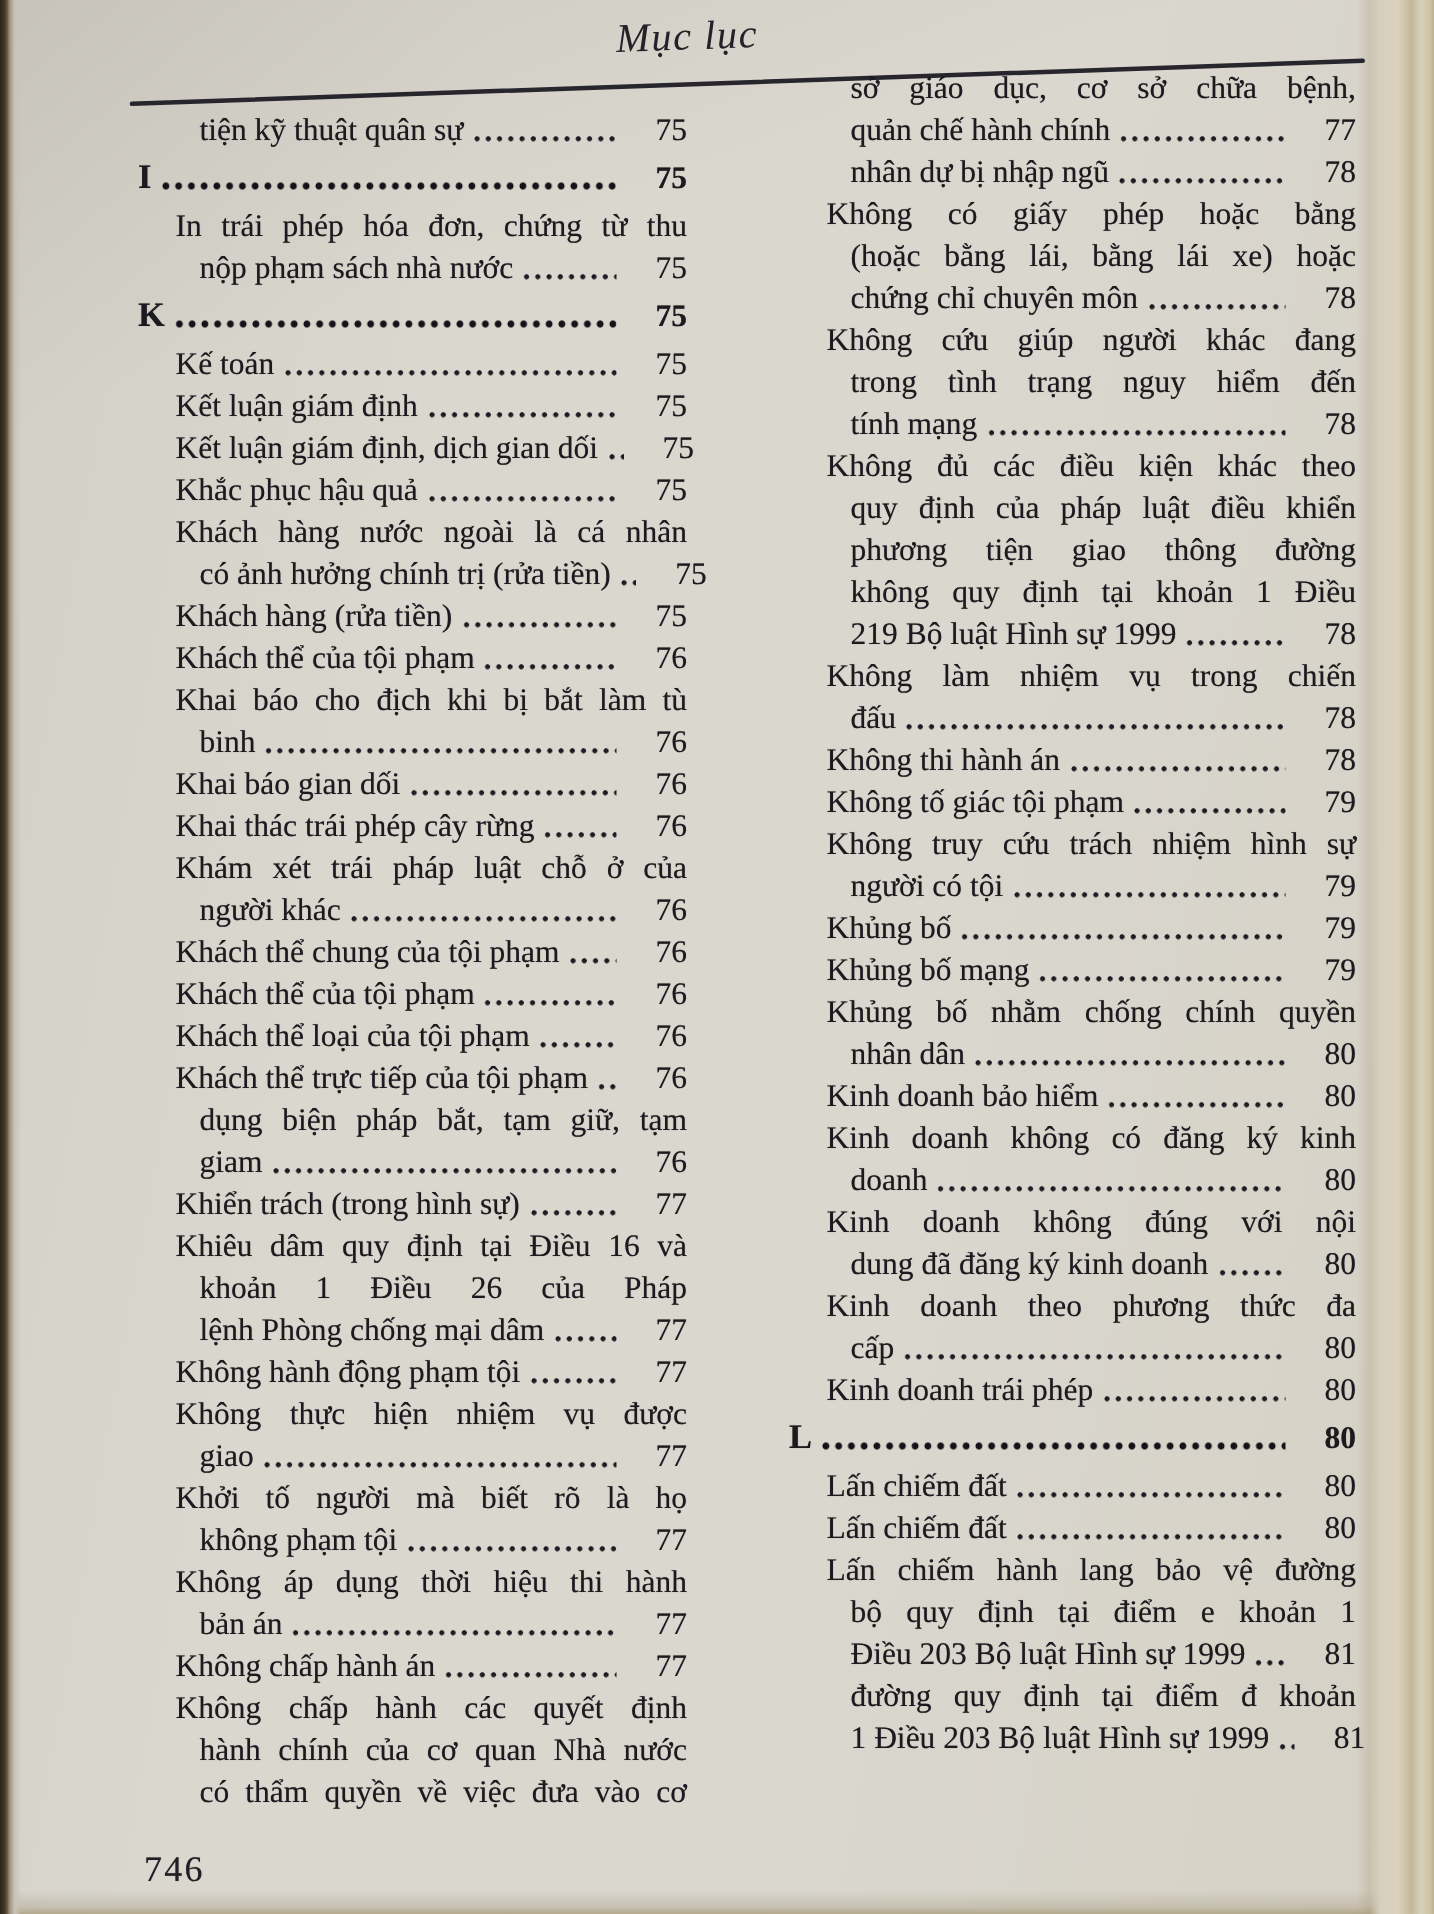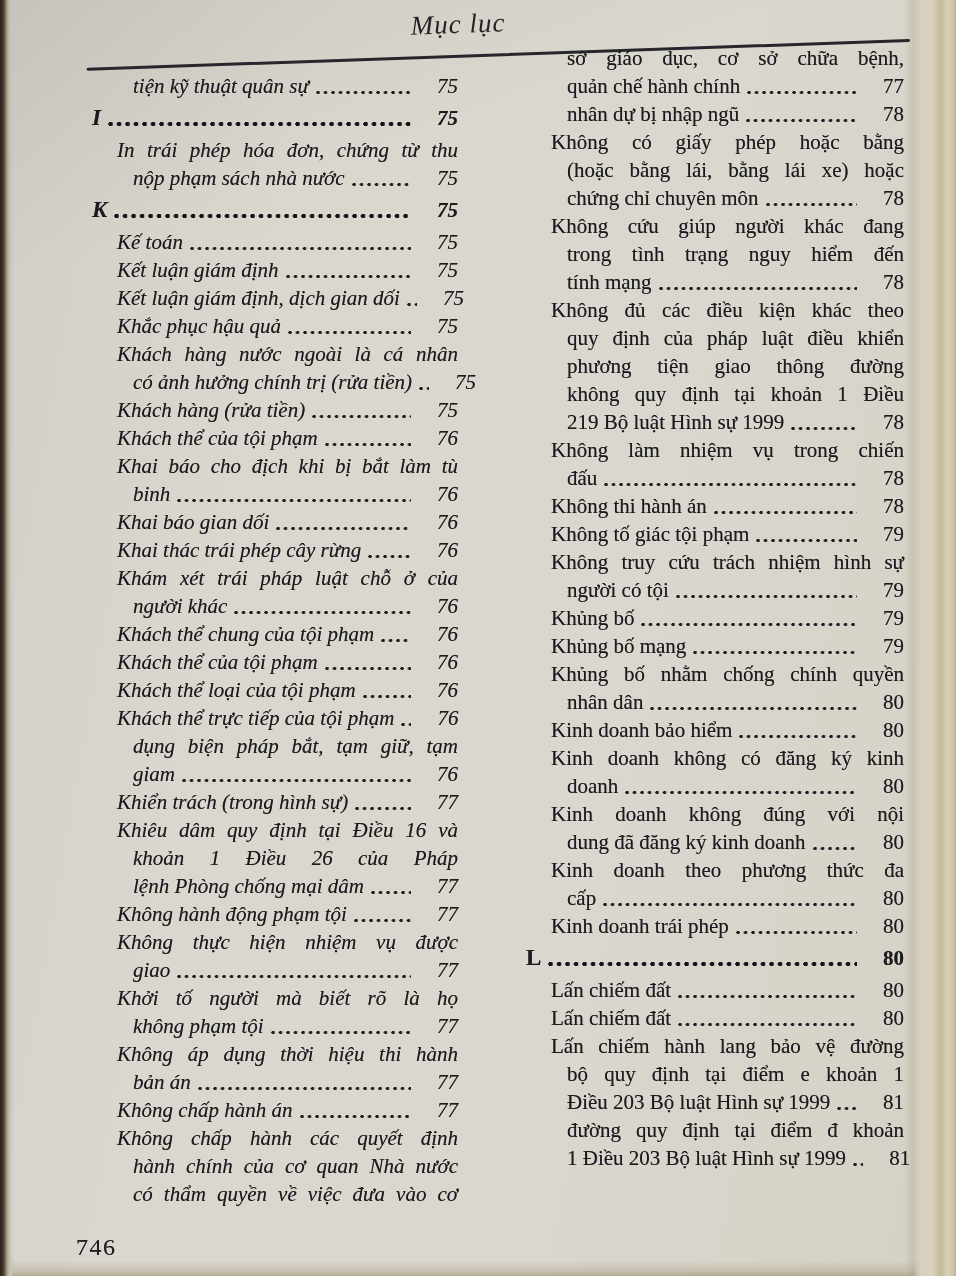--- a/index.html
+++ b/index.html
@@ -45,21 +45,21 @@
     color: #232228;
     transform: rotate(-2deg);
   }
   .header-rule {
     position: absolute; left: 86px; top: 39px; width: 824px; height: 3px; z-index: 4;
     background: #26262c; border-radius: 2px;
     transform: rotate(-2deg); transform-origin: 100% 50%;
   }
   
   .toc-col { position: absolute; z-index: 4; }
-  .col-left  { left: 92px;  top: 72px; width: 366px; font-style: italic; }
+  .col-left  { left: 92px;  top: 72px; width: 366px; }
   .col-right { left: 526px; top: 44px; width: 378px; }
 
   .entry { margin: 0; }
   .entry.sec { margin: 4px 0; }
 
   .line {
     font-size: 21px;
     line-height: 28px;
     text-shadow: 0 0 0.5px rgba(25,24,30,0.55);
   }
@@ -82,21 +82,21 @@
 
   .sec .t   { font-weight: bold; font-size: 23px; }
   .sec .num { font-weight: bold; }
   .sec .dots {
     margin-bottom: 5px; height: 6px;
     background-image: radial-gradient(circle at 2.6px 3px, #141319 2.1px, rgba(0,0,0,0) 2.5px);
     background-size: 8.5px 6px;
   }
   
   .folio {
-    position: absolute; left: 76px; top: 1234px; z-index: 4;
+    position: absolute; left: 96px; top: 1234px; z-index: 4;
     font-size: 24px; letter-spacing: 1.5px; color: #201f25;
     text-shadow: 0 0 0.5px rgba(25,24,30,0.55);
   }
 </style>
 </head>
 <body>
 
 <div class="book-left-edge"></div>
 <div class="book-right-edge"></div>
 <div class="book-bottom-edge"></div>

